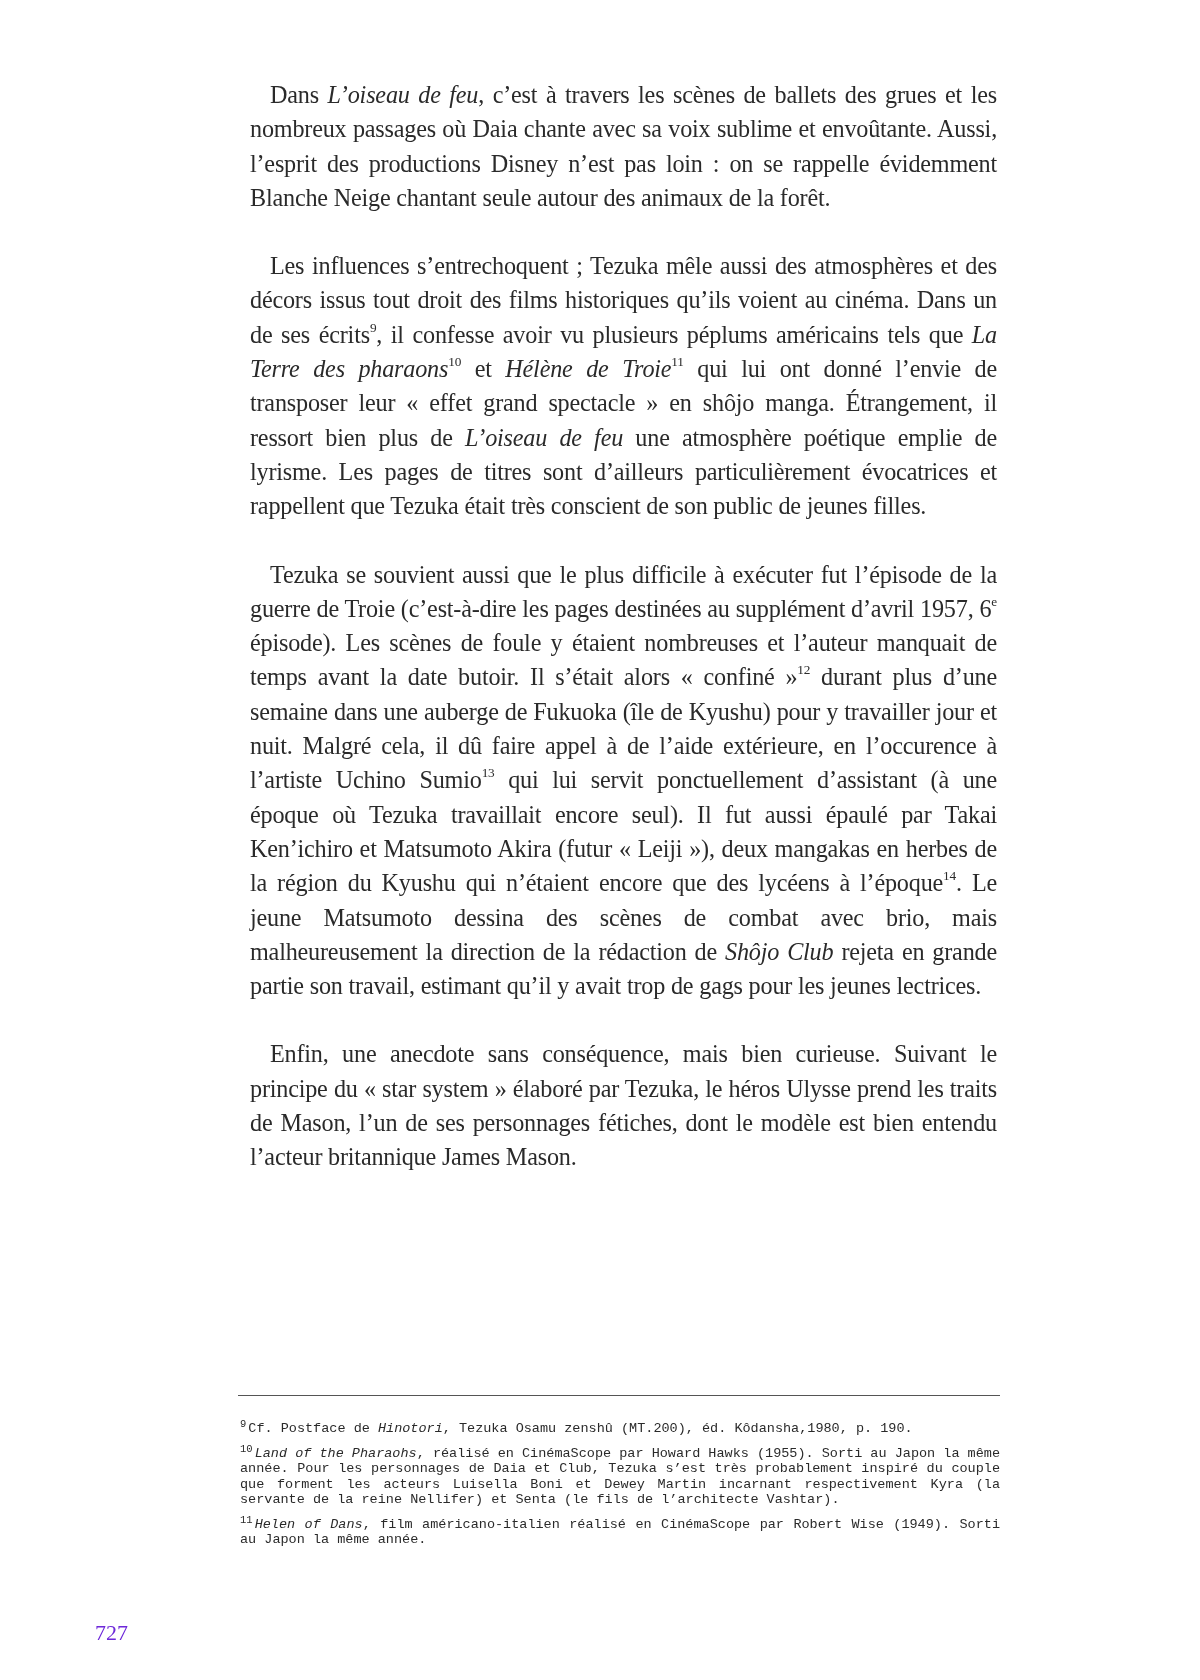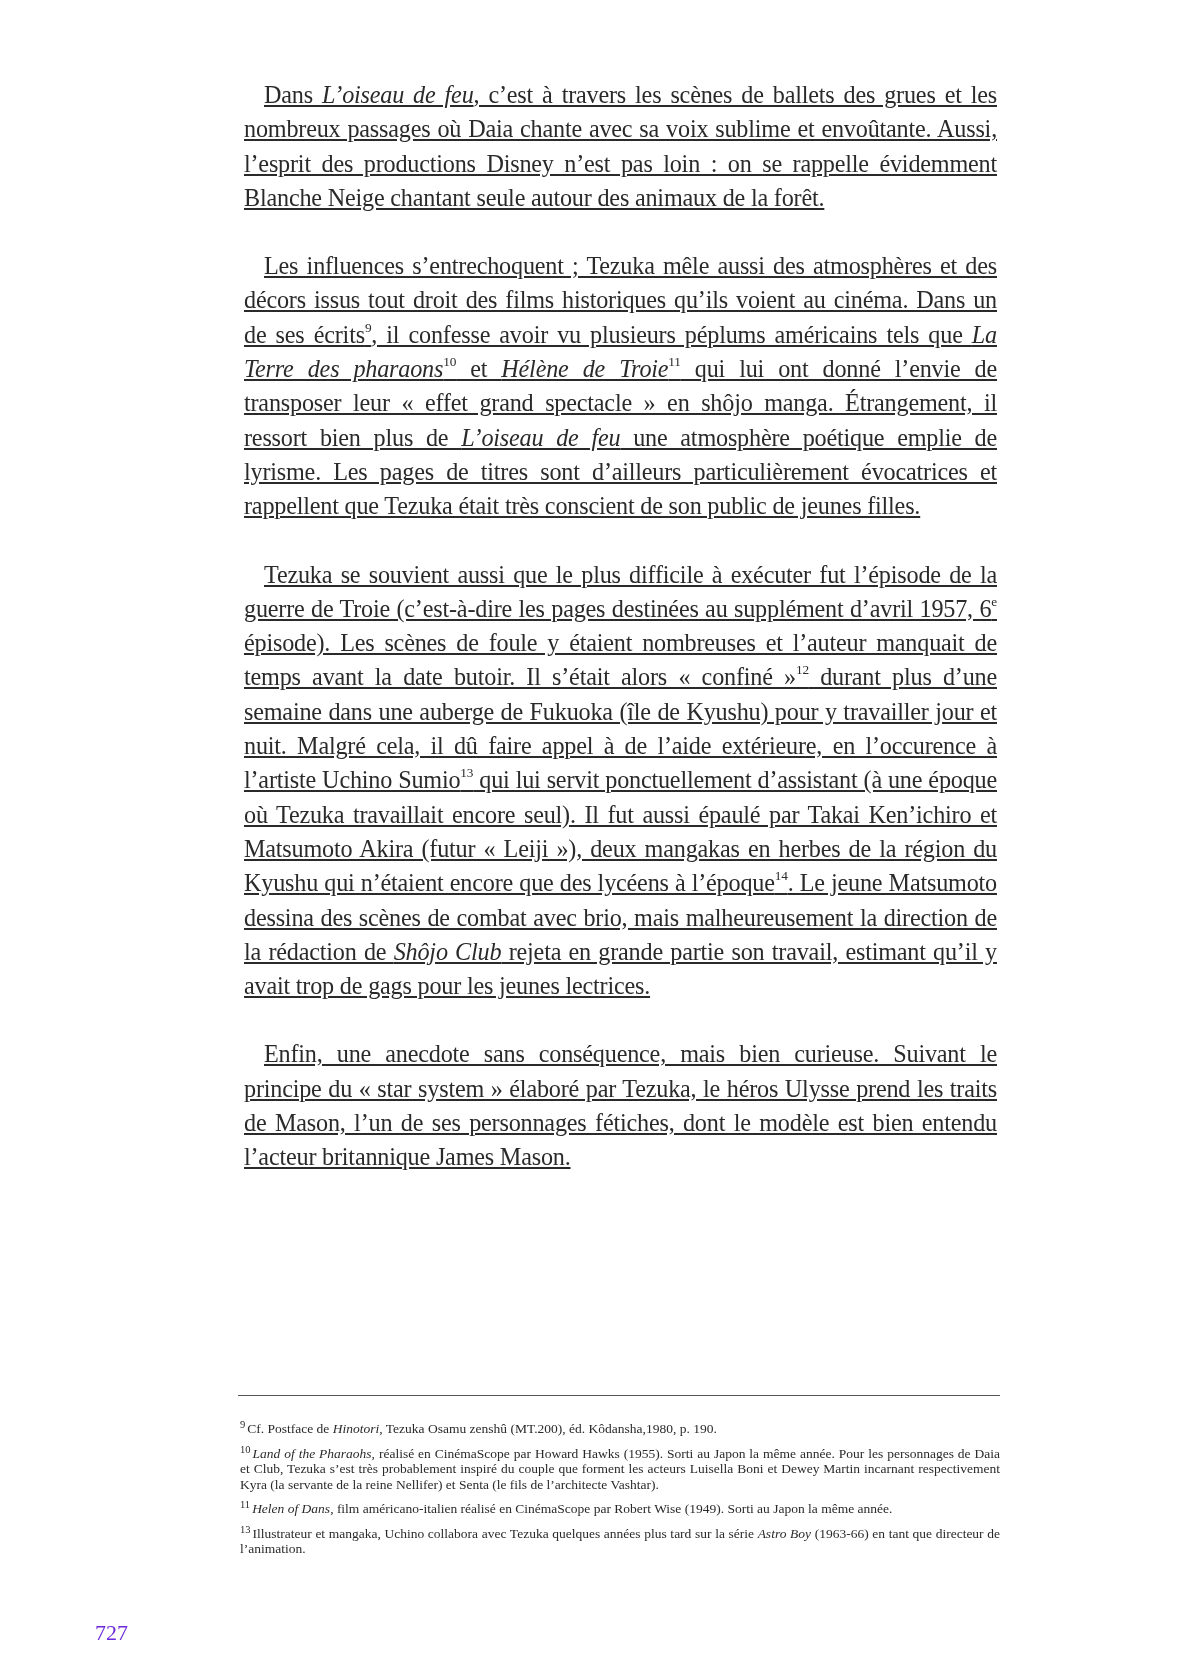--- a/index.html
+++ b/index.html
@@ -19,23 +19,22 @@
       position: absolute;
       left: 241px;
       width: 756px;
       top: 78px;
       font-size: 24.2px;
       line-height: 34.3px;
       text-align: justify;
       letter-spacing: -0.2px;
     }
     .para {
-      margin: 0 0 34px 3px;
+      margin: 0 0 34px 9px;
       text-indent: 20px;
-      text-decoration: underline;
     }
     .para em, .fn em { font-style: italic; }
     sup {
       font-size: 0.55em;
       line-height: 0;
       vertical-align: 0.85em;
     }
     .separator {
       position: absolute;
       left: 238px;
@@ -46,20 +45,21 @@
     }
     .footnotes {
       position: absolute;
       left: 240px;
       top: 1421px;
       width: 760px;
       font-size: 13.5px;
       line-height: 15.5px;
       text-align: justify;
       color: #2a2a2a;
+      font-family: Liberation Mono, monospace;
     }
     .fn {
       margin: 0 0 9px 0;
     }
     .fn .fn-num {
       font-size: 0.78em;
       vertical-align: 0.45em;
       line-height: 0;
       margin-right: 2px;
     }
@@ -80,16 +80,15 @@
   <p class="para"><span>Tezuka se souvient aussi que le plus difficile à exécuter fut l’épisode de la guerre de Troie (c’est-à-dire les pages destinées au supplément d’avril 1957, 6</span><sup>e</sup><span> épisode). Les scènes de foule y étaient nombreuses et l’auteur manquait de temps avant la date butoir. Il s’était alors « confiné »</span><sup>12</sup><span> durant plus d’une semaine dans une auberge de Fukuoka (île de Kyushu) pour y travailler jour et nuit. Malgré cela, il dû faire appel à de l’aide extérieure, en l’occurence à l’artiste Uchino Sumio</span><sup>13</sup><span> qui lui servit ponctuellement d’assistant (à une époque où Tezuka travaillait encore seul). Il fut aussi épaulé par Takai Ken’ichiro et Matsumoto Akira (futur « Leiji »), deux mangakas en herbes de la région du Kyushu qui n’étaient encore que des lycéens à l’époque</span><sup>14</sup><span>. Le jeune Matsumoto dessina des scènes de combat avec brio, mais malheureusement la direction de la rédaction de </span><em>Shôjo Club</em><span> rejeta en grande partie son travail, estimant qu’il y avait trop de gags pour les jeunes lectrices.</span></p>
   <p class="para"><span>Enfin, une anecdote sans conséquence, mais bien curieuse. Suivant le principe du « star system » élaboré par Tezuka, le héros Ulysse prend les traits de Mason, l’un de ses personnages fétiches, dont le modèle est bien entendu l’acteur britannique James Mason.</span></p>
 </div>
 
 <div class="separator"></div>
 
 <div class="footnotes">
   <p class="fn"><span class="fn-num">9</span><span>Cf. Postface de </span><em>Hinotori</em><span>, Tezuka Osamu zenshû (MT.200), éd. Kôdansha,1980, p. 190.</span></p>
   <p class="fn"><span class="fn-num">10</span><em>Land of the Pharaohs</em><span>, réalisé en CinémaScope par Howard Hawks (1955). Sorti au Japon la même année. Pour les personnages de Daia et Club, Tezuka s’est très probablement inspiré du couple que forment les acteurs Luisella Boni et Dewey Martin incarnant respectivement Kyra (la servante de la reine Nellifer) et Senta (le fils de l’architecte Vashtar).</span></p>
   <p class="fn"><span class="fn-num">11</span><em>Helen of Dans</em><span>, film américano-italien réalisé en CinémaScope par Robert Wise (1949). Sorti au Japon la même année.</span></p>
-  <p class="fn"><span class="fn-num">13</span><span>Illustrateur et mangaka, Uchino collabora avec Tezuka quelques années plus tard sur la série </span><em>Astro Boy</em><span> (1963-66) en tant que directeur de l’animation.</span></p>
 </div>
 
 <div class="page-number">727</div>
 
 </body></html>

